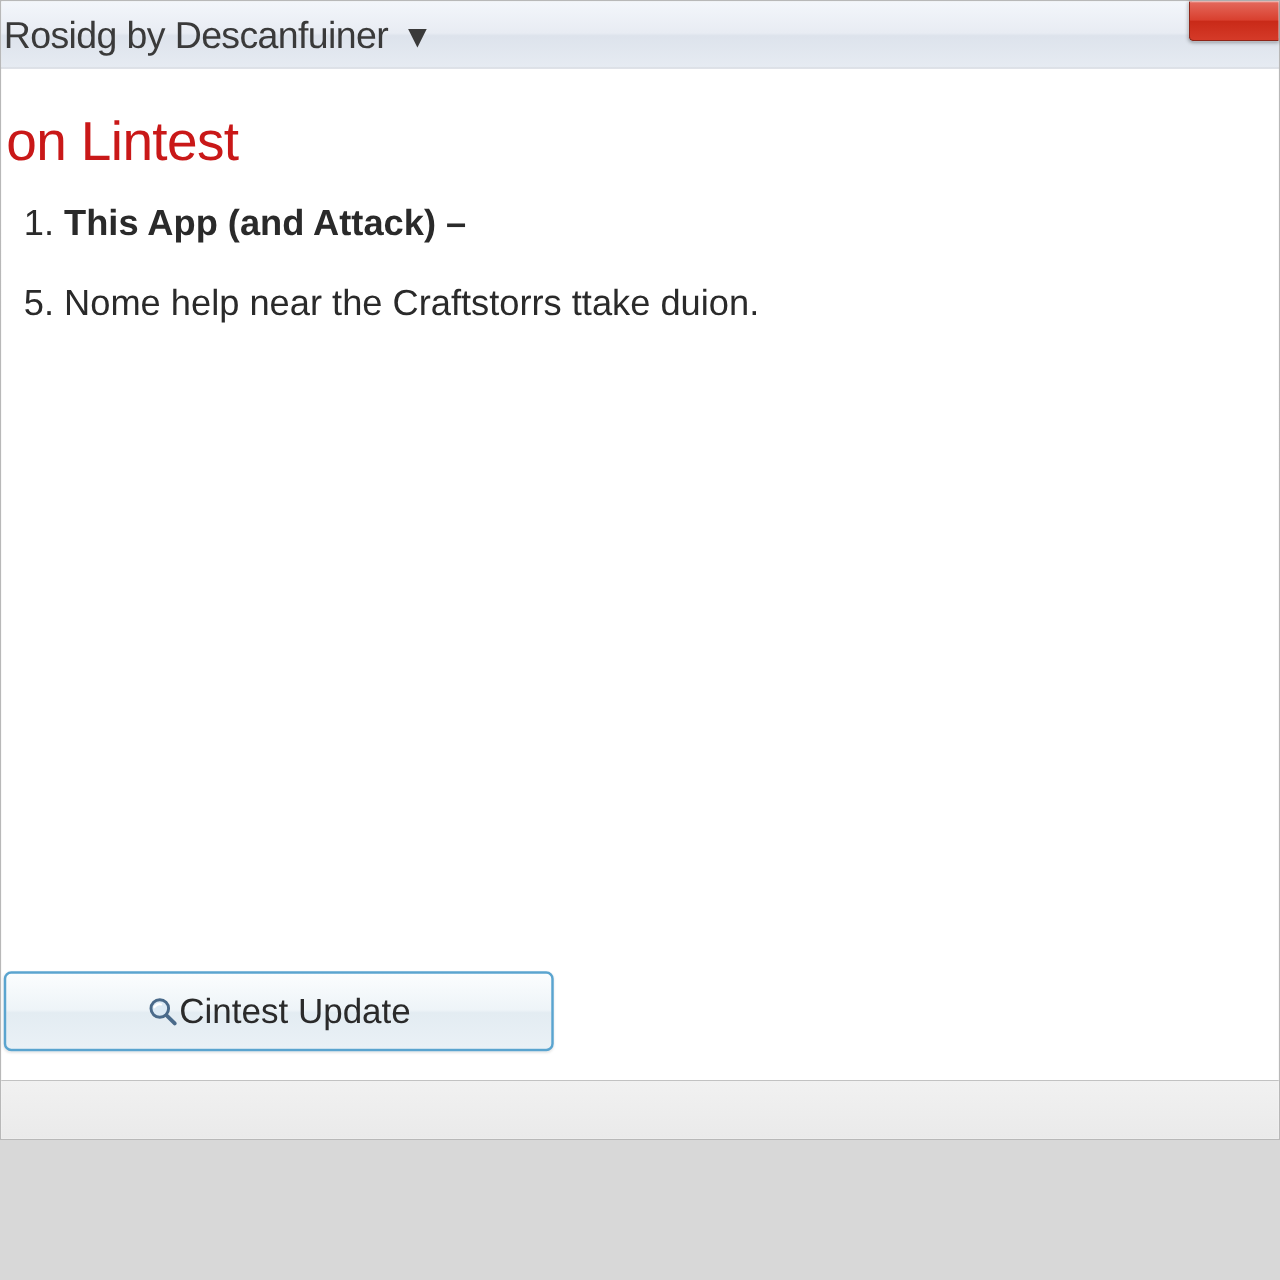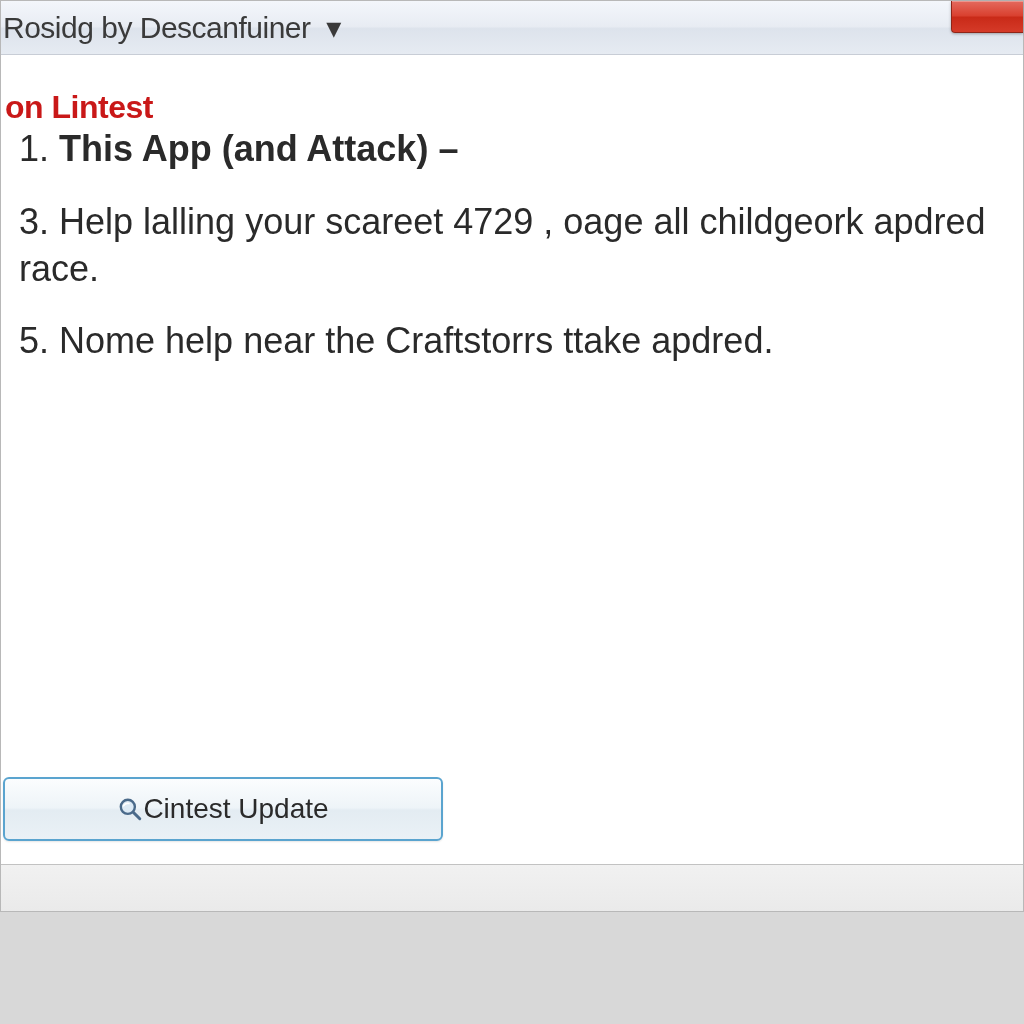--- a/index.html
+++ b/index.html
@@ -55,31 +55,32 @@
       border-bottom-left-radius: 4px;
       box-shadow: inset 0 1px 0 rgba(255,255,255,0.3), 0 1px 3px rgba(0,0,0,0.3);
     }
     .content-area {
       flex: 1;
       background: #ffffff;
       padding: 34px 0 0 0;
       position: relative;
     }
     .heading {
-      font-size: 32px;
-      font-weight: 700;
+      font-size: 44px;
+      font-weight: 400;
       color: #c91818;
       padding-left: 4px;
+      margin-bottom: 22px;
       letter-spacing: -0.5px;
     }
     .list {
       padding-left: 18px;
     }
     .list-item {
-      font-size: 36px;
+      font-size: 29px;
       color: #2a2a2a;
       margin-bottom: 26px;
       line-height: 1.3;
     }
     .list-num {
       display: inline;
     }
     .list-text {
       display: inline;
     }
@@ -151,26 +152,22 @@
 
   <div class="content-area">
     <div class="heading">on Lintest</div>
 
     <div class="list">
       <div class="list-item">
         <span class="list-num">1.</span>
         <span class="list-text bold">This App (and Attack) –</span>
       </div>
       <div class="list-item">
-        <span class="list-num">3.</span>
-        <span class="list-text">Help lalling your scareet 4729 , oage all childgeork apdred race.</span>
-      </div>
-      <div class="list-item">
         <span class="list-num">5.</span>
-        <span class="list-text">Nome help near the Craftstorrs ttake apdred.</span>
+        <span class="list-text">Nome help near the Craftstorrs ttake duion.</span>
       </div>
     </div>
 
     <div class="button-row">
       <button class="update-button">
         <span class="search-icon">
           <svg viewBox="0 0 24 24" fill="none">
             <circle cx="10" cy="10" r="6.5" stroke="#4a6a8a" stroke-width="2.2" fill="#dceaf5"></circle>
             <line x1="15" y1="15" x2="21" y2="21" stroke="#4a6a8a" stroke-width="2.8" stroke-linecap="round"></line>
             <path d="M6 9 Q8 6 11 7" stroke="#ffffff" stroke-width="1.5" fill="none" stroke-linecap="round"></path>

